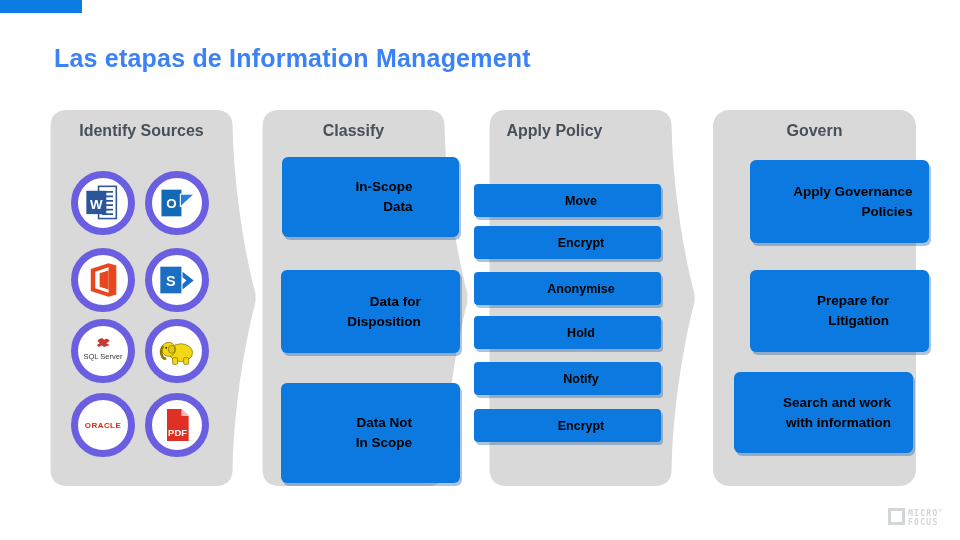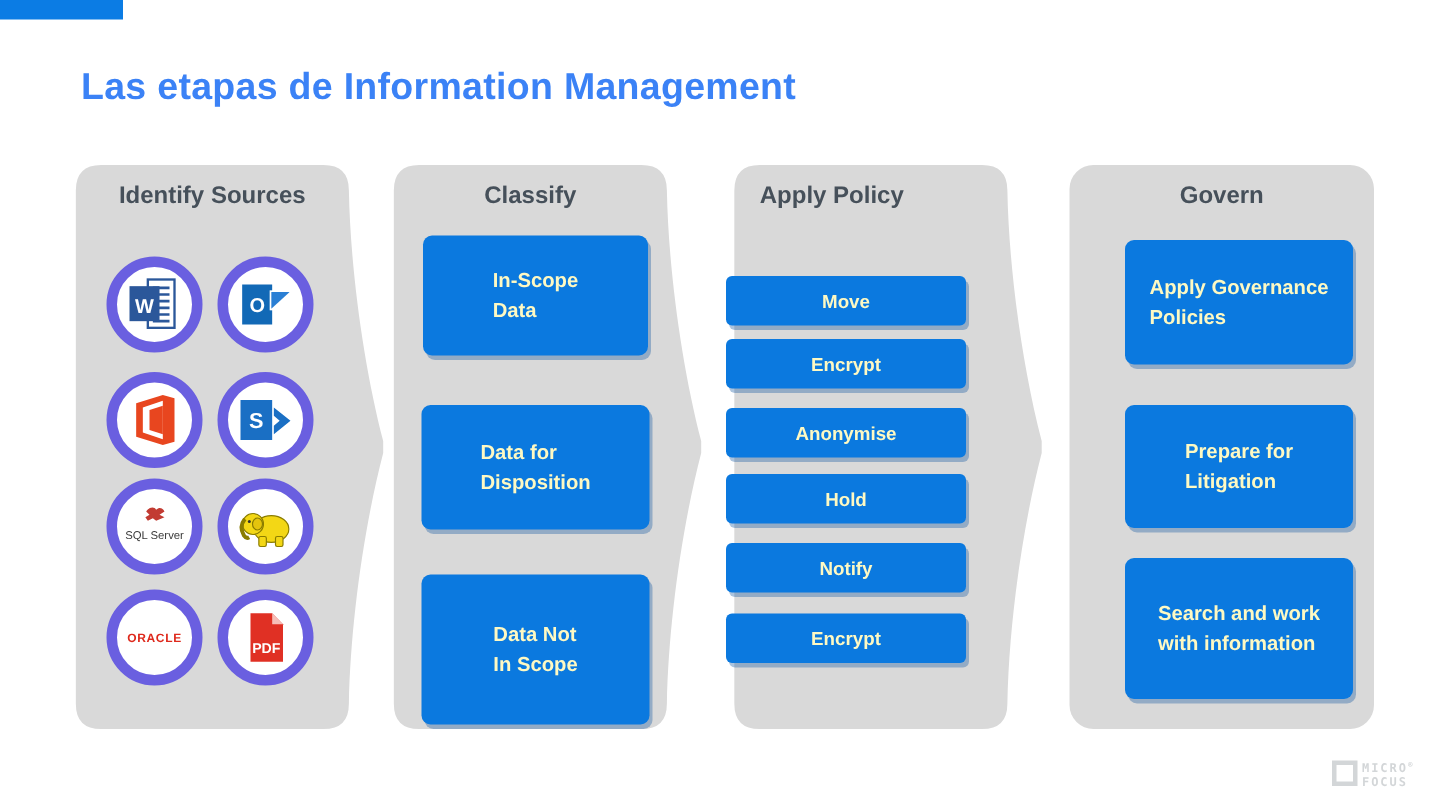--- a/index.html
+++ b/index.html
@@ -22,35 +22,35 @@
 
   .circle{position:absolute;width:50px;height:50px;border:7px solid #6a5fe0;border-radius:50%;
           background:#fff;display:flex;align-items:center;justify-content:center;overflow:hidden;}
   .ic1{left:71px;top:171px}.ic2{left:145px;top:171px}
   .ic3{left:71px;top:248px}.ic4{left:145px;top:248px}
   .ic5{left:71px;top:319px}.ic6{left:145px;top:319px}
   .ic7{left:71px;top:393px}.ic8{left:145px;top:393px}
   .circle svg{display:block}
   .slide svg text{font-family:"Liberation Sans",sans-serif;}
 
-  .bluebox,.btn{position:absolute;background:#0b79df;color:#fef9c3;border-radius:6px;
-          display:flex;align-items:center;justify-content:center;text-align:left;
-          white-space:pre-line;box-shadow:2px 3px 0 rgba(16,86,160,.35);}
+  .bluebox,.btn{position:absolute;background:#0b79df;color:#000000;border-radius:6px;
+          display:flex;align-items:center;justify-content:center;text-align:right;
+          white-space:pre-line;box-shadow:2px 3px 0 rgba(16,86,160,.35);padding-left:27px;}
   .bluebox{font-size:13.5px;font-weight:700;line-height:1.45;}
-  .btn{font-size:12.5px;font-weight:700;width:160px;height:33px;left:484px;border-radius:4px;}
+  .btn{font-size:12.5px;font-weight:700;width:160px;height:33px;left:474px;border-radius:4px;}
 
   .b1{left:282px;top:157px;width:150px;height:80px;}
   .b2{left:281px;top:270px;width:152px;height:83px;}
   .b3{left:281px;top:383px;width:152px;height:100px;}
 
   .a1{top:184px}.a2{top:226px}.a3{top:272px}.a4{top:316px}.a5{top:362px}.a6{top:409px}
 
   .g1{left:750px;top:160px;width:152px;height:83px;}
   .g2{left:750px;top:270px;width:152px;height:82px;}
-  .g3{left:750px;top:372px;width:152px;height:94px;}
+  .g3{left:734px;top:372px;width:152px;height:81px;}
 
   .mf-logo{position:absolute;left:888px;top:506px;display:flex;align-items:center;gap:3px;
            color:#d3d6d8;}
   .mf-square{width:11px;height:11px;border:3px solid #d3d6d8;}
   .mf-text{font-size:8px;font-weight:700;letter-spacing:1.3px;line-height:9px;
            font-family:"DejaVu Sans Mono",monospace;}
   .mf-text sup{font-size:5px;}
 </style>
 </head>
 <body>

